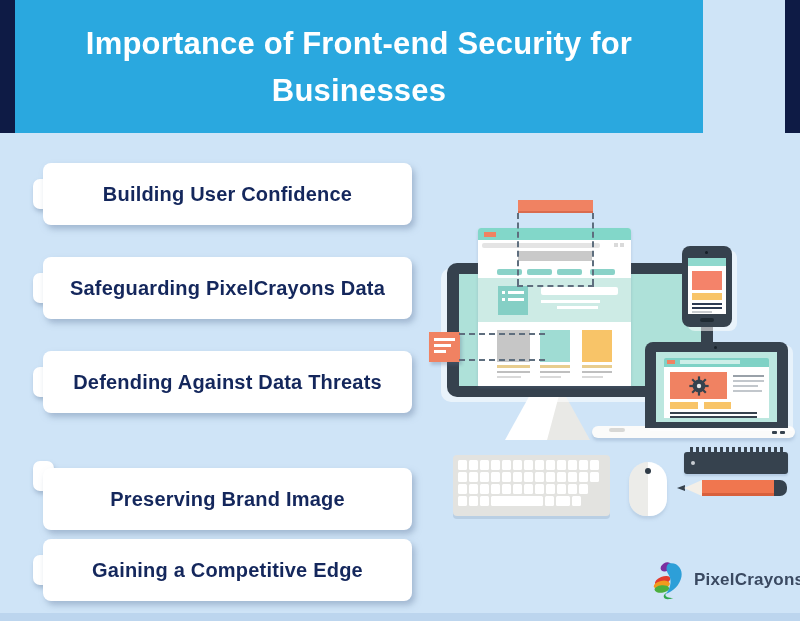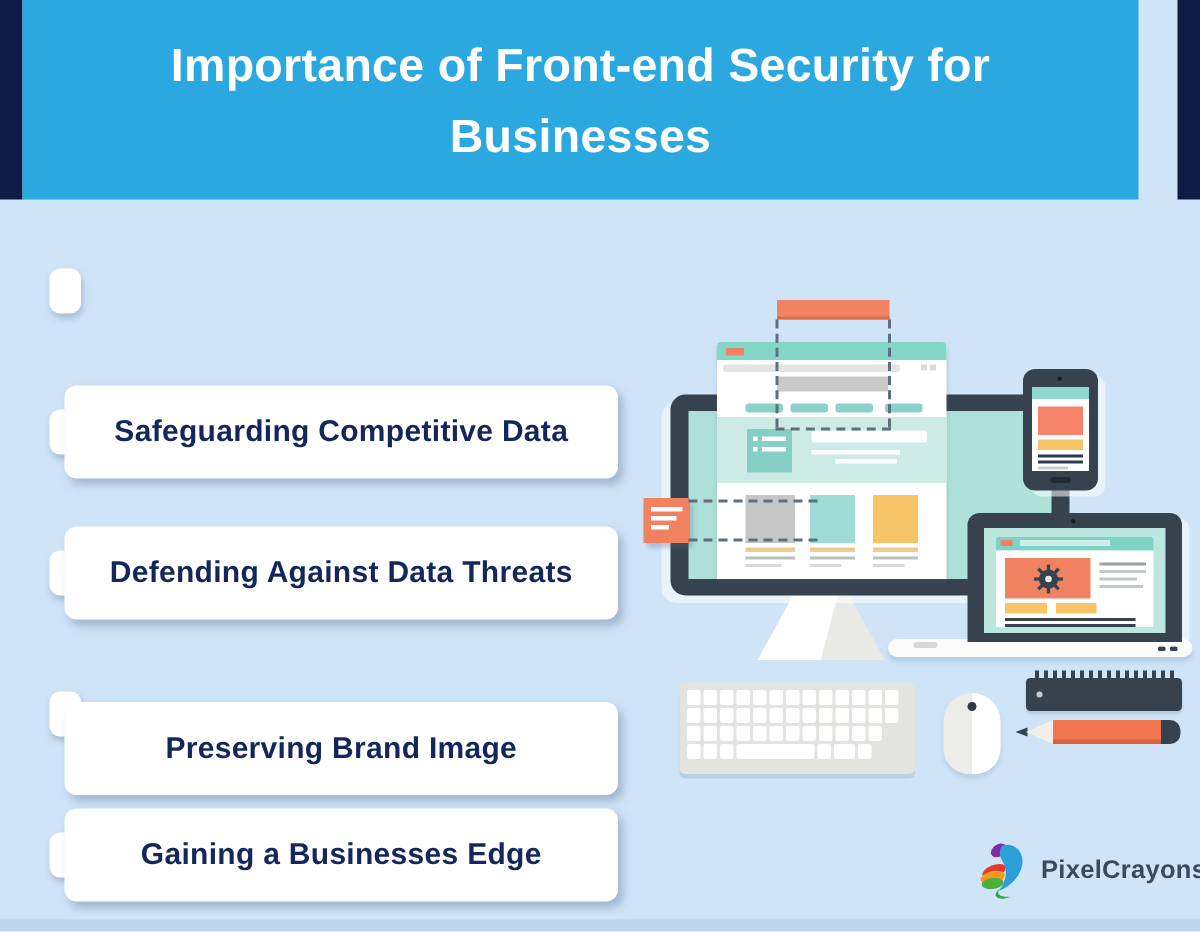--- a/index.html
+++ b/index.html
@@ -1,20 +1,20 @@
 <!DOCTYPE html>
 <html style="--navy: #0E1B45; --header-blue: #2AA8DF; --background: #CFE4F7; --card-text: #14275C; --teal: #7FD2C6; --teal-light: #CDEBE5; --orange: #F08262; --yellow: #F8C468; --device-dark: #36424E; --gray: #C6C6C6;"><head>
 <meta charset="utf-8">
 <style>
   html,body{margin:0;padding:0;}
   body{font-family:"Liberation Sans", sans-serif;}
   .poster{position:relative;width:800px;height:621px;background:var(--background,#CFE4F7);overflow:hidden;}
 
   
-  .header-band{position:absolute;left:15px;top:0;width:744px;height:133px;background:var(--header-blue,#2AA8DF);}
+  .header-band{position:absolute;left:15px;top:0;width:688px;height:133px;background:var(--header-blue,#2AA8DF);}
   .navy-edge{position:absolute;top:0;width:15px;height:133px;background:var(--navy,#0E1B45);}
   .navy-edge.left{left:0;} .navy-edge.right{right:0;}
   .title{margin:0 auto;padding-top:20px;max-width:650px;text-align:center;
          color:#fff;font-size:31px;font-weight:bold;line-height:47px;letter-spacing:.2px;}
 
   
   .card{position:absolute;left:43px;width:369px;height:62px;background:#fff;border-radius:8px;
         box-shadow:3px 4px 6px rgba(124,146,176,.55);display:flex;align-items:center;justify-content:center;z-index:3;}
   .card-label{color:var(--card-text,#14275C);font-size:20px;font-weight:bold;letter-spacing:.2px;}
   .card-tab{position:absolute;left:33px;width:21px;height:30px;background:#fff;border-radius:7px;
@@ -124,39 +124,42 @@
 
 <div class="poster">
 
   <div class="navy-edge left"></div>
   <div class="navy-edge right"></div>
   <div class="header-band">
     <h1 class="title">Importance of Front-end Security for Businesses</h1>
   </div>
 
   <div class="card-tab" style="top:179px"></div>
+  <div class="card" style="top:163px">
+    <span class="card-label">Building User Confidence</span>
+  </div>
 
   <div class="card-tab" style="top:273px"></div>
   <div class="card" style="top:257px">
-    <span class="card-label">Safeguarding Competitive Data</span>
+    <span class="card-label">Safeguarding PixelCrayons Data</span>
   </div>
 
   <div class="card-tab" style="top:367px"></div>
   <div class="card" style="top:351px">
     <span class="card-label">Defending Against Data Threats</span>
   </div>
 
   <div class="card-tab" style="top:461px"></div>
   <div class="card" style="top:468px">
     <span class="card-label">Preserving Brand Image</span>
   </div>
 
   <div class="card-tab" style="top:555px"></div>
   <div class="card" style="top:539px">
-    <span class="card-label">Gaining a Businesses Edge</span>
+    <span class="card-label">Gaining a Competitive Edge</span>
   </div>
 
   <div class="abs dark monitor-frame"></div>
   <div class="abs monitor-screen"></div>
   <div class="abs monitor-stand"></div>
 
   <div class="abs browser-page">
     <div class="chrome"></div>
     <div class="chrome-btn"></div>
     <div class="addr-field"></div>

